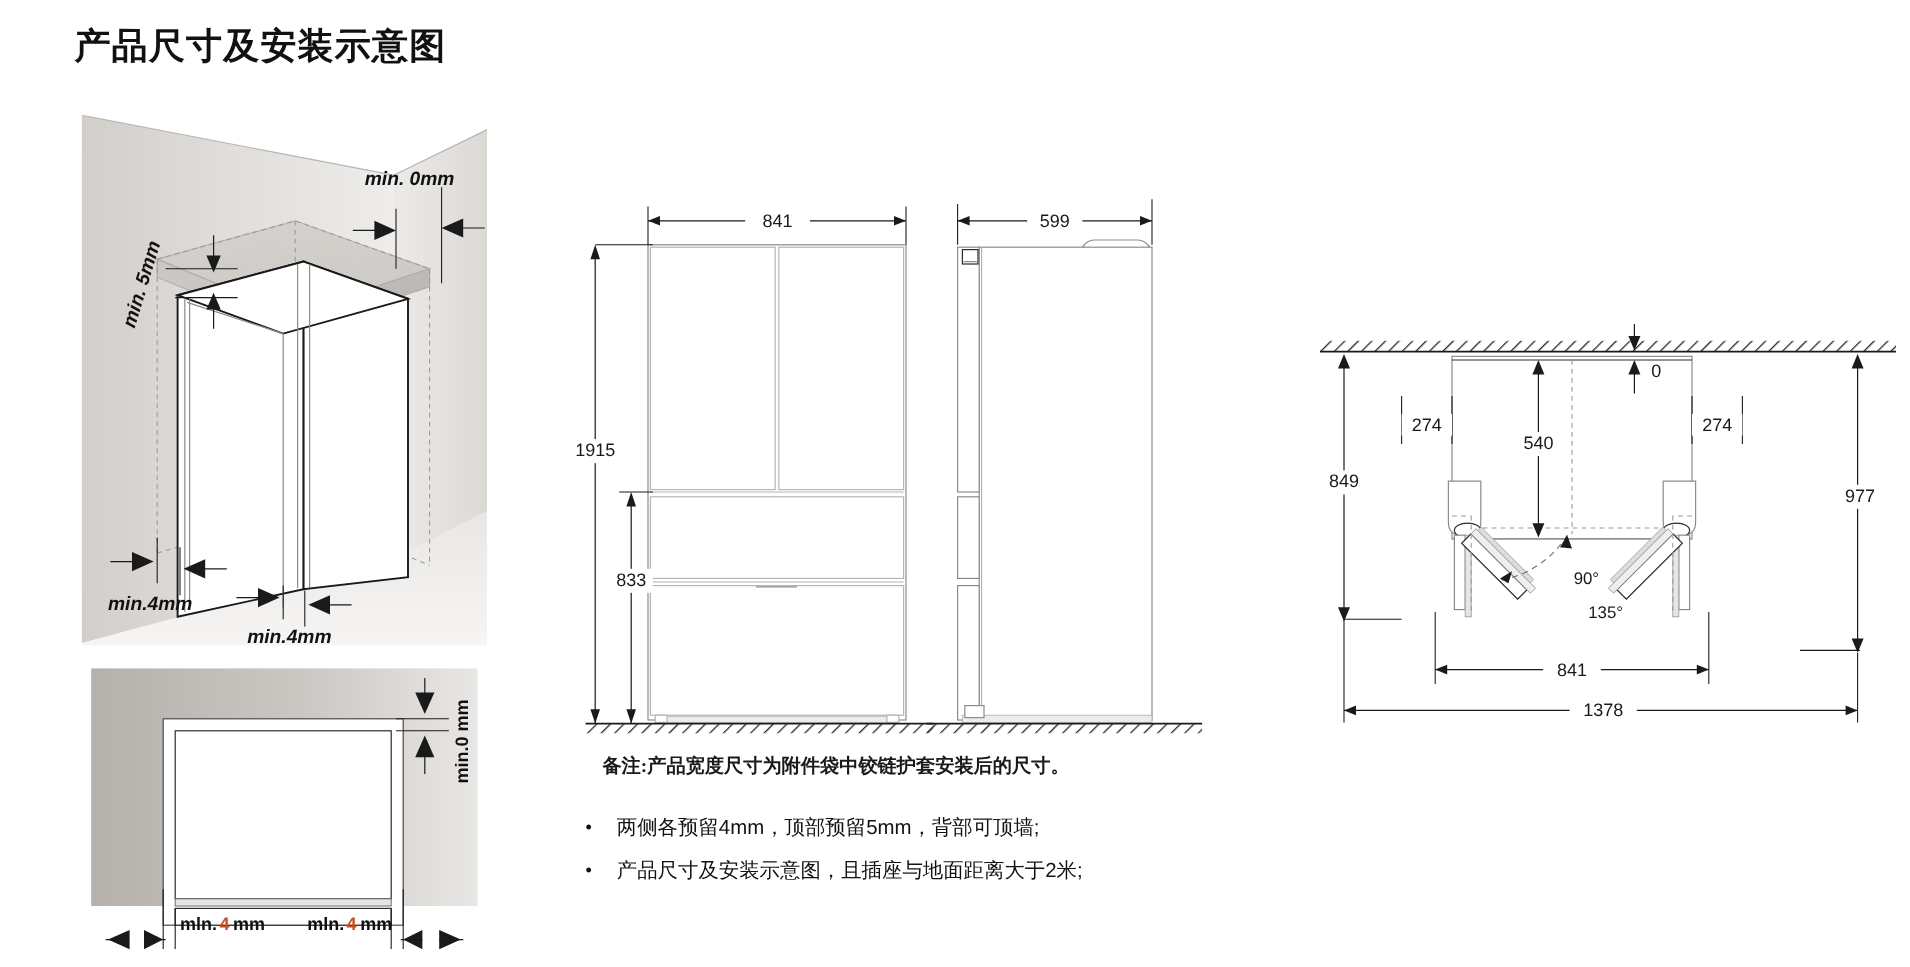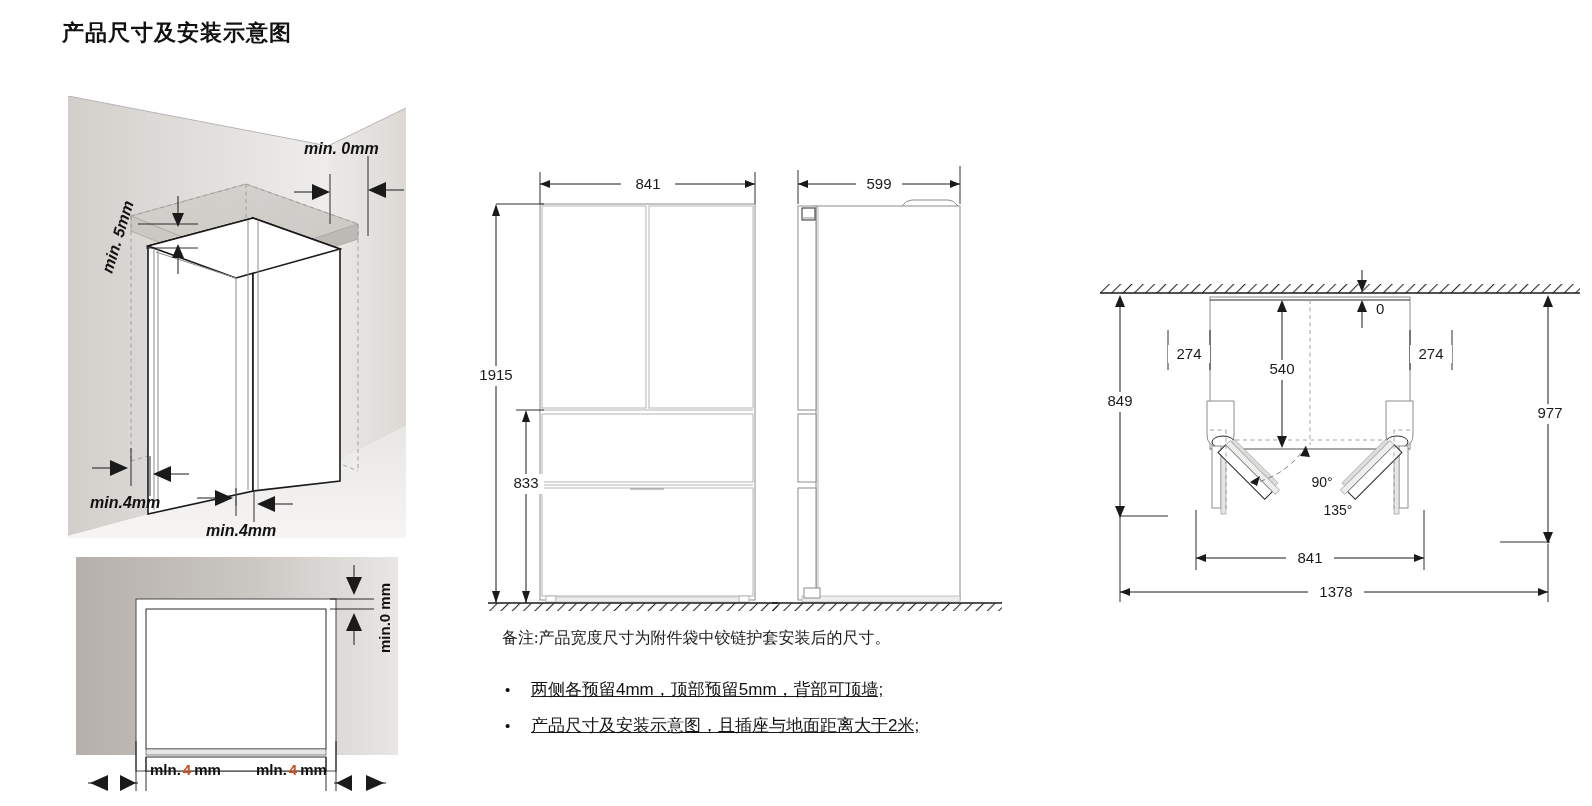--- a/index.html
+++ b/index.html
@@ -12,21 +12,21 @@
     position: relative;
     font-family: "Liberation Sans", "DejaVu Sans", sans-serif;
     color: #1a1a1a;
     overflow: hidden;
   }
 
   
   #page-title {
     position: absolute;
     left: 62px; top: 18px;
-    font-size: 22px;
+    font-size: 30px;
     font-weight: bold;
     letter-spacing: 1px;
     color: #111;
     white-space: nowrap;
   }
 
   
   .panel { position: absolute; }
 
   
@@ -62,29 +62,29 @@
   }
 
   
   #remark {
     position: absolute;
     left: 502px; top: 628px;
     font-family: "Liberation Serif", "DejaVu Serif", serif;
     font-size: 16px;
     color: #1a1a1a;
     white-space: nowrap;
+    font-weight: bold;
   }
   #bullet-list {
     position: absolute;
-    left: 501px; top: 672px;
+    left: 484px; top: 672px;
     width: 560px;
     margin: 0;
     padding: 0;
     list-style: none;
-    text-decoration: underline;
   }
   #bullet-list li {
     position: relative;
     padding-left: 30px;
     font-size: 17px;
     line-height: 36px;
     color: #111;
     white-space: nowrap;
   }
   #bullet-list li::before {

